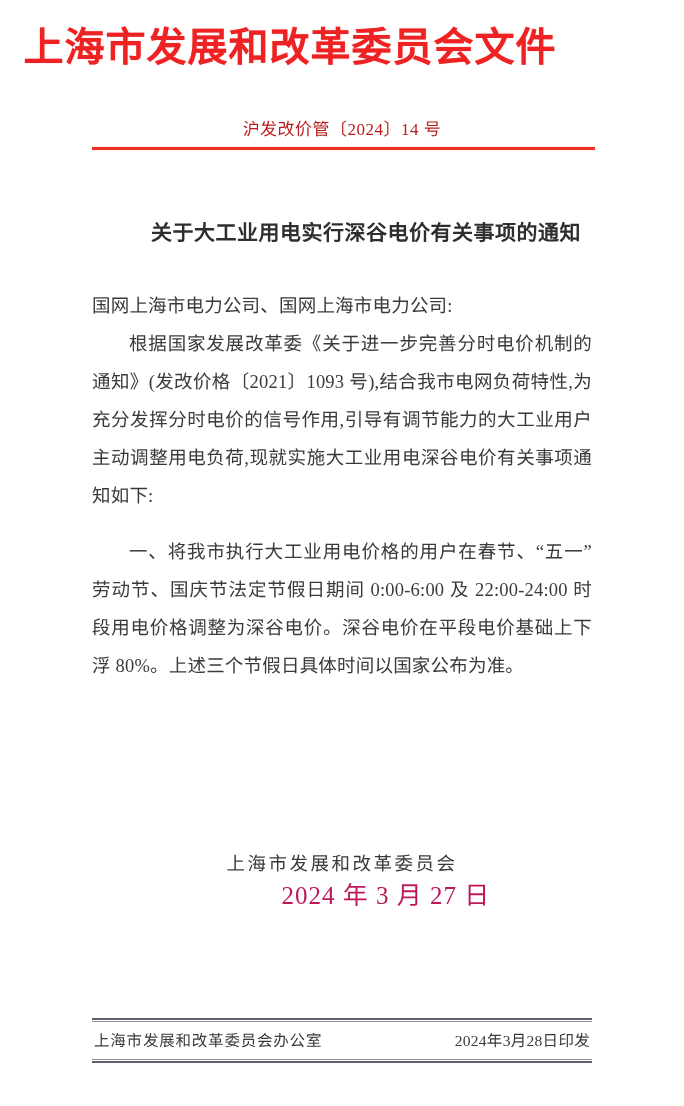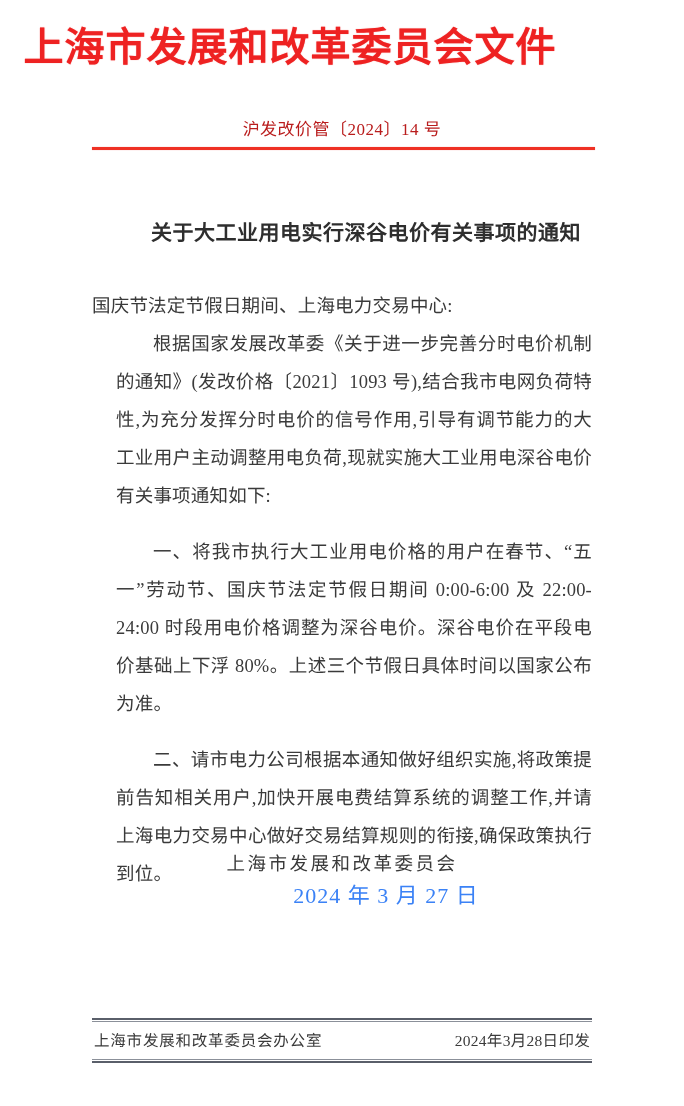--- a/index.html
+++ b/index.html
@@ -99,21 +99,20 @@
     color: #3a3a3a;
     text-align: justify;
     text-justify: inter-ideograph;
     margin: 0;
   }
   .para.addressee {
     text-indent: 0;
   }
   .para.indent {
     text-indent: 2em;
-    margin-left: 24px;
   }
   .para.gap {
     margin-top: 18px;
   }
 
   
   .signature {
     position: absolute;
     left: 0;
     top: 848px;
@@ -121,24 +120,24 @@
     text-align: center;
   }
   .sign-org {
     font-size: 18.5px;
     line-height: 32px;
     letter-spacing: 2.5px;
     color: #3a3a3a;
     white-space: nowrap;
   }
   .sign-date {
-    font-size: 22px;
+    font-size: 25px;
     line-height: 32px;
     letter-spacing: 1px;
-    color: #3b82f6;
+    color: #be185d;
     padding-left: 88px;
     white-space: nowrap;
   }
 
   
   .footer {
     position: absolute;
     left: 92px;
     top: 1018px;
     width: 500px;
@@ -192,24 +191,23 @@
     <div class="masthead-title">上海市发展和改革委员会文件</div>
   </div>
 
   <div class="doc-number">沪发改价管〔2024〕14 号</div>
 
   <div class="red-rule"></div>
 
   <div class="doc-title">关于大工业用电实行深谷电价有关事项的通知</div>
 
   <div class="body-block">
-    <p class="para addressee">国庆节法定节假日期间、上海电力交易中心:</p>
+    <p class="para addressee">国网上海市电力公司、国网上海市电力公司:</p>
     <p class="para indent">根据国家发展改革委《关于进一步完善分时电价机制的通知》(发改价格〔2021〕1093 号),结合我市电网负荷特性,为充分发挥分时电价的信号作用,引导有调节能力的大工业用户主动调整用电负荷,现就实施大工业用电深谷电价有关事项通知如下:</p>
     <p class="para indent gap">一、将我市执行大工业用电价格的用户在春节、“五一”劳动节、国庆节法定节假日期间 0:00-6:00 及 22:00-24:00 时段用电价格调整为深谷电价。深谷电价在平段电价基础上下浮 80%。上述三个节假日具体时间以国家公布为准。</p>
-    <p class="para indent gap">二、请市电力公司根据本通知做好组织实施,将政策提前告知相关用户,加快开展电费结算系统的调整工作,并请上海电力交易中心做好交易结算规则的衔接,确保政策执行到位。</p>
   </div>
 
   <div class="signature">
     <div class="sign-org">上海市发展和改革委员会</div>
     <div class="sign-date">2024 年 3 月 27 日</div>
   </div>
 
   <div class="footer">
     <div class="rule-top-thick"></div>
     <div class="rule-top-thin"></div>

